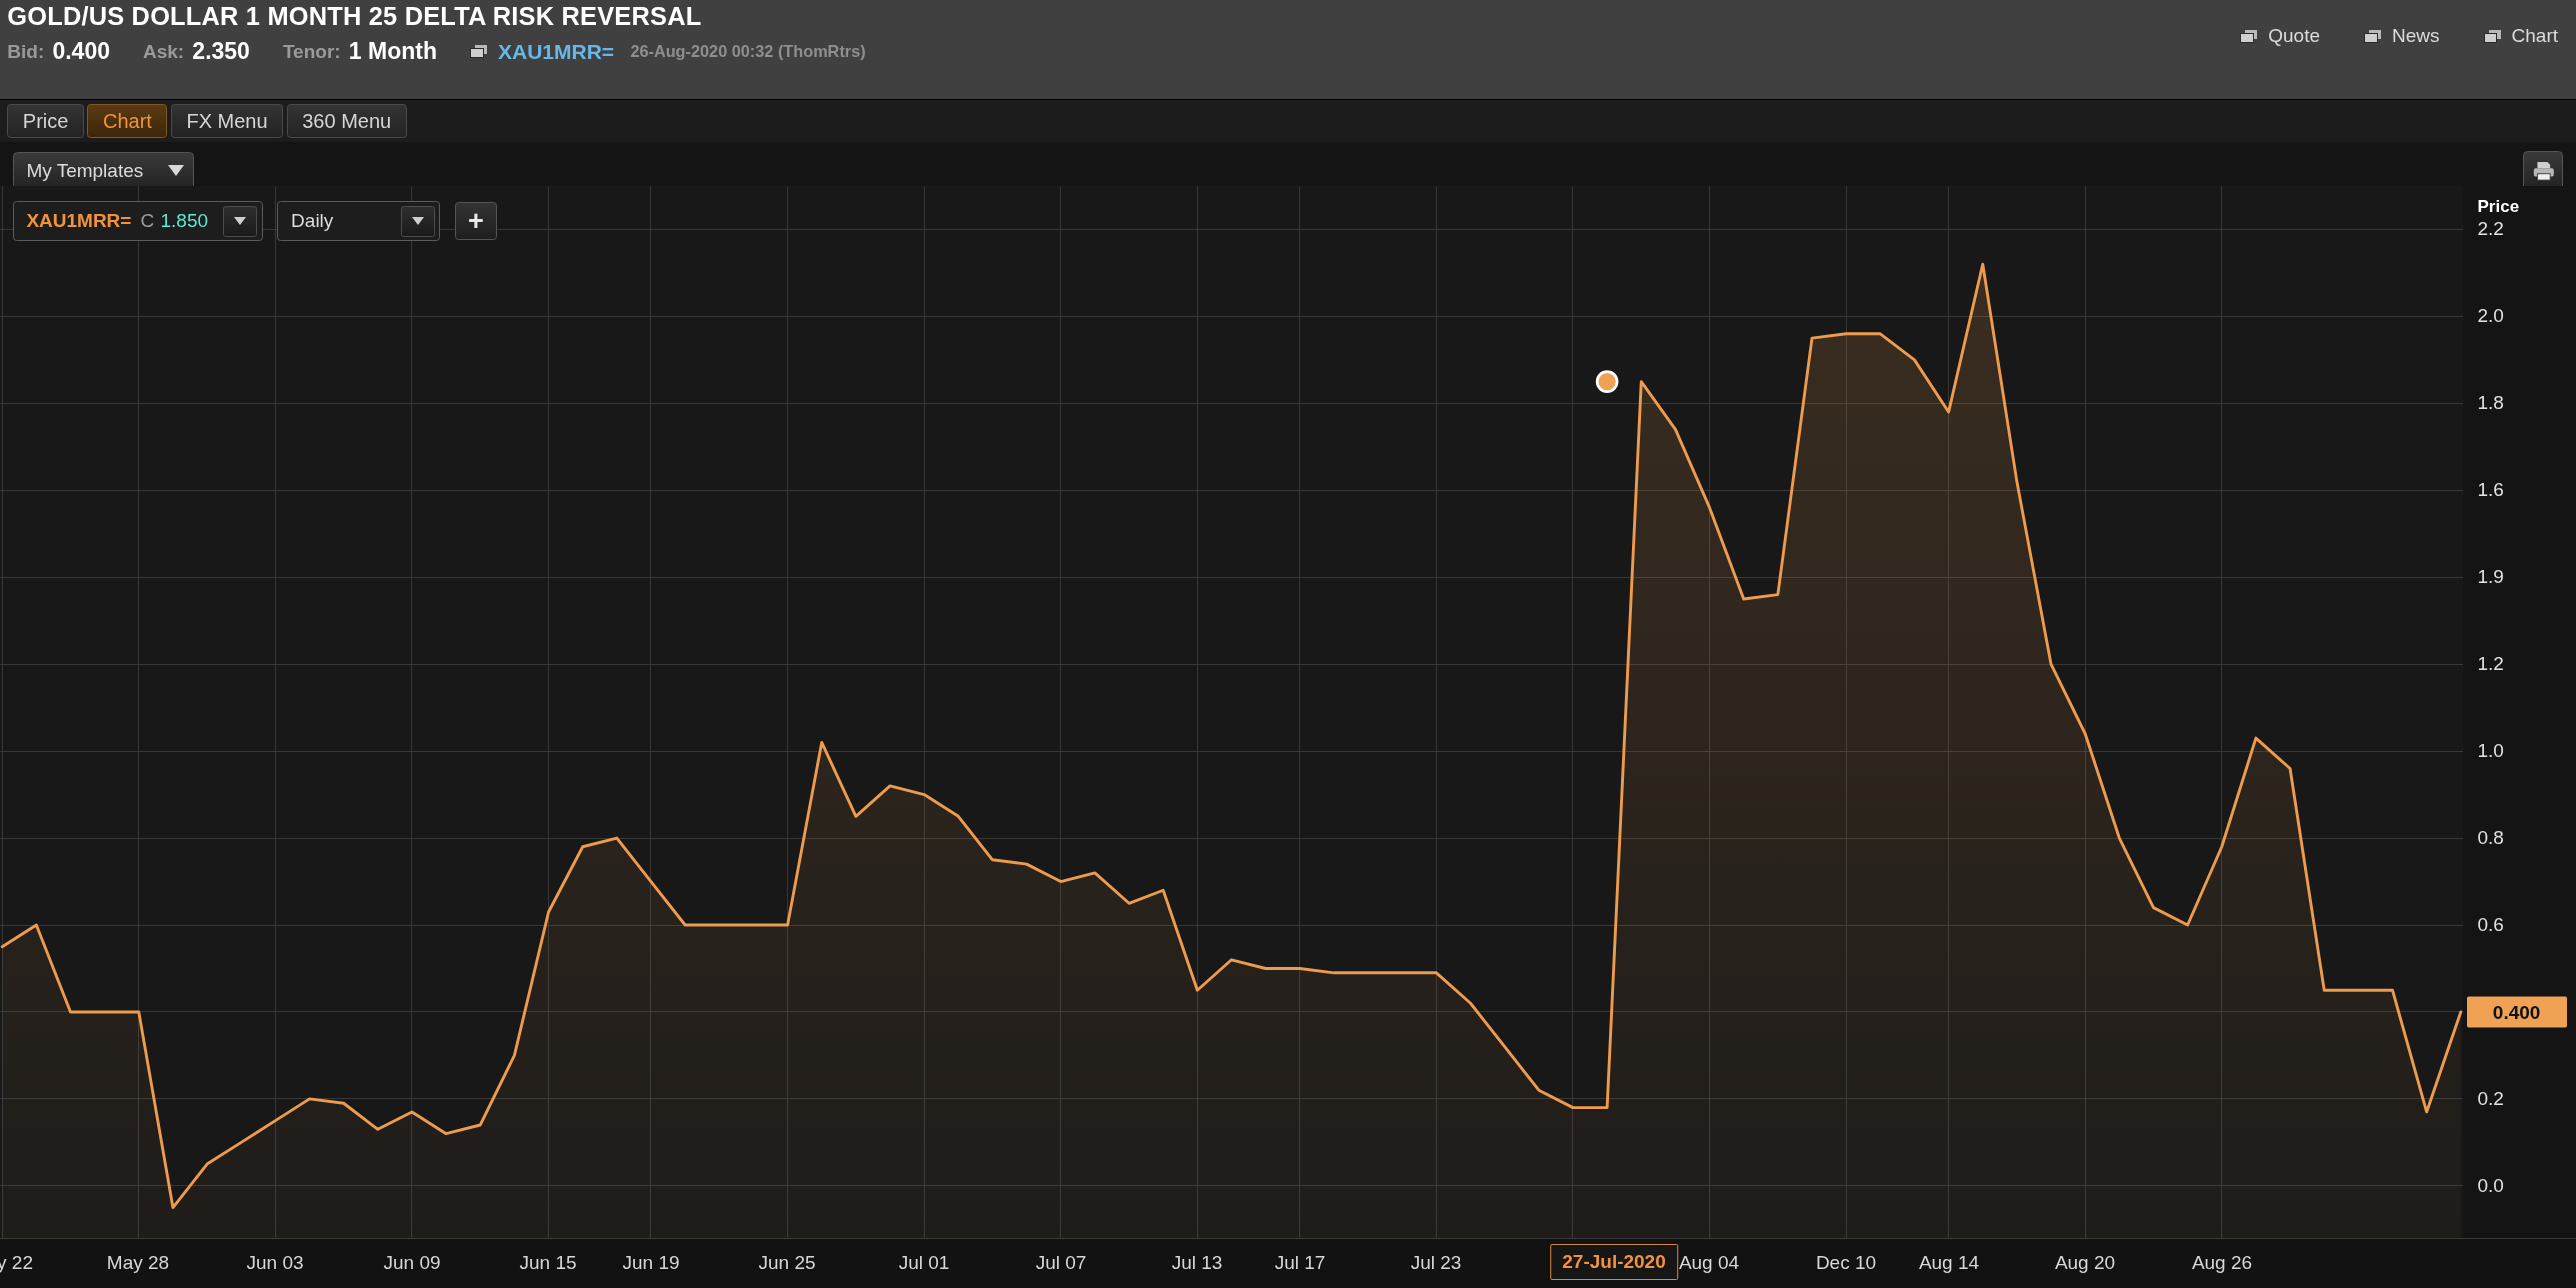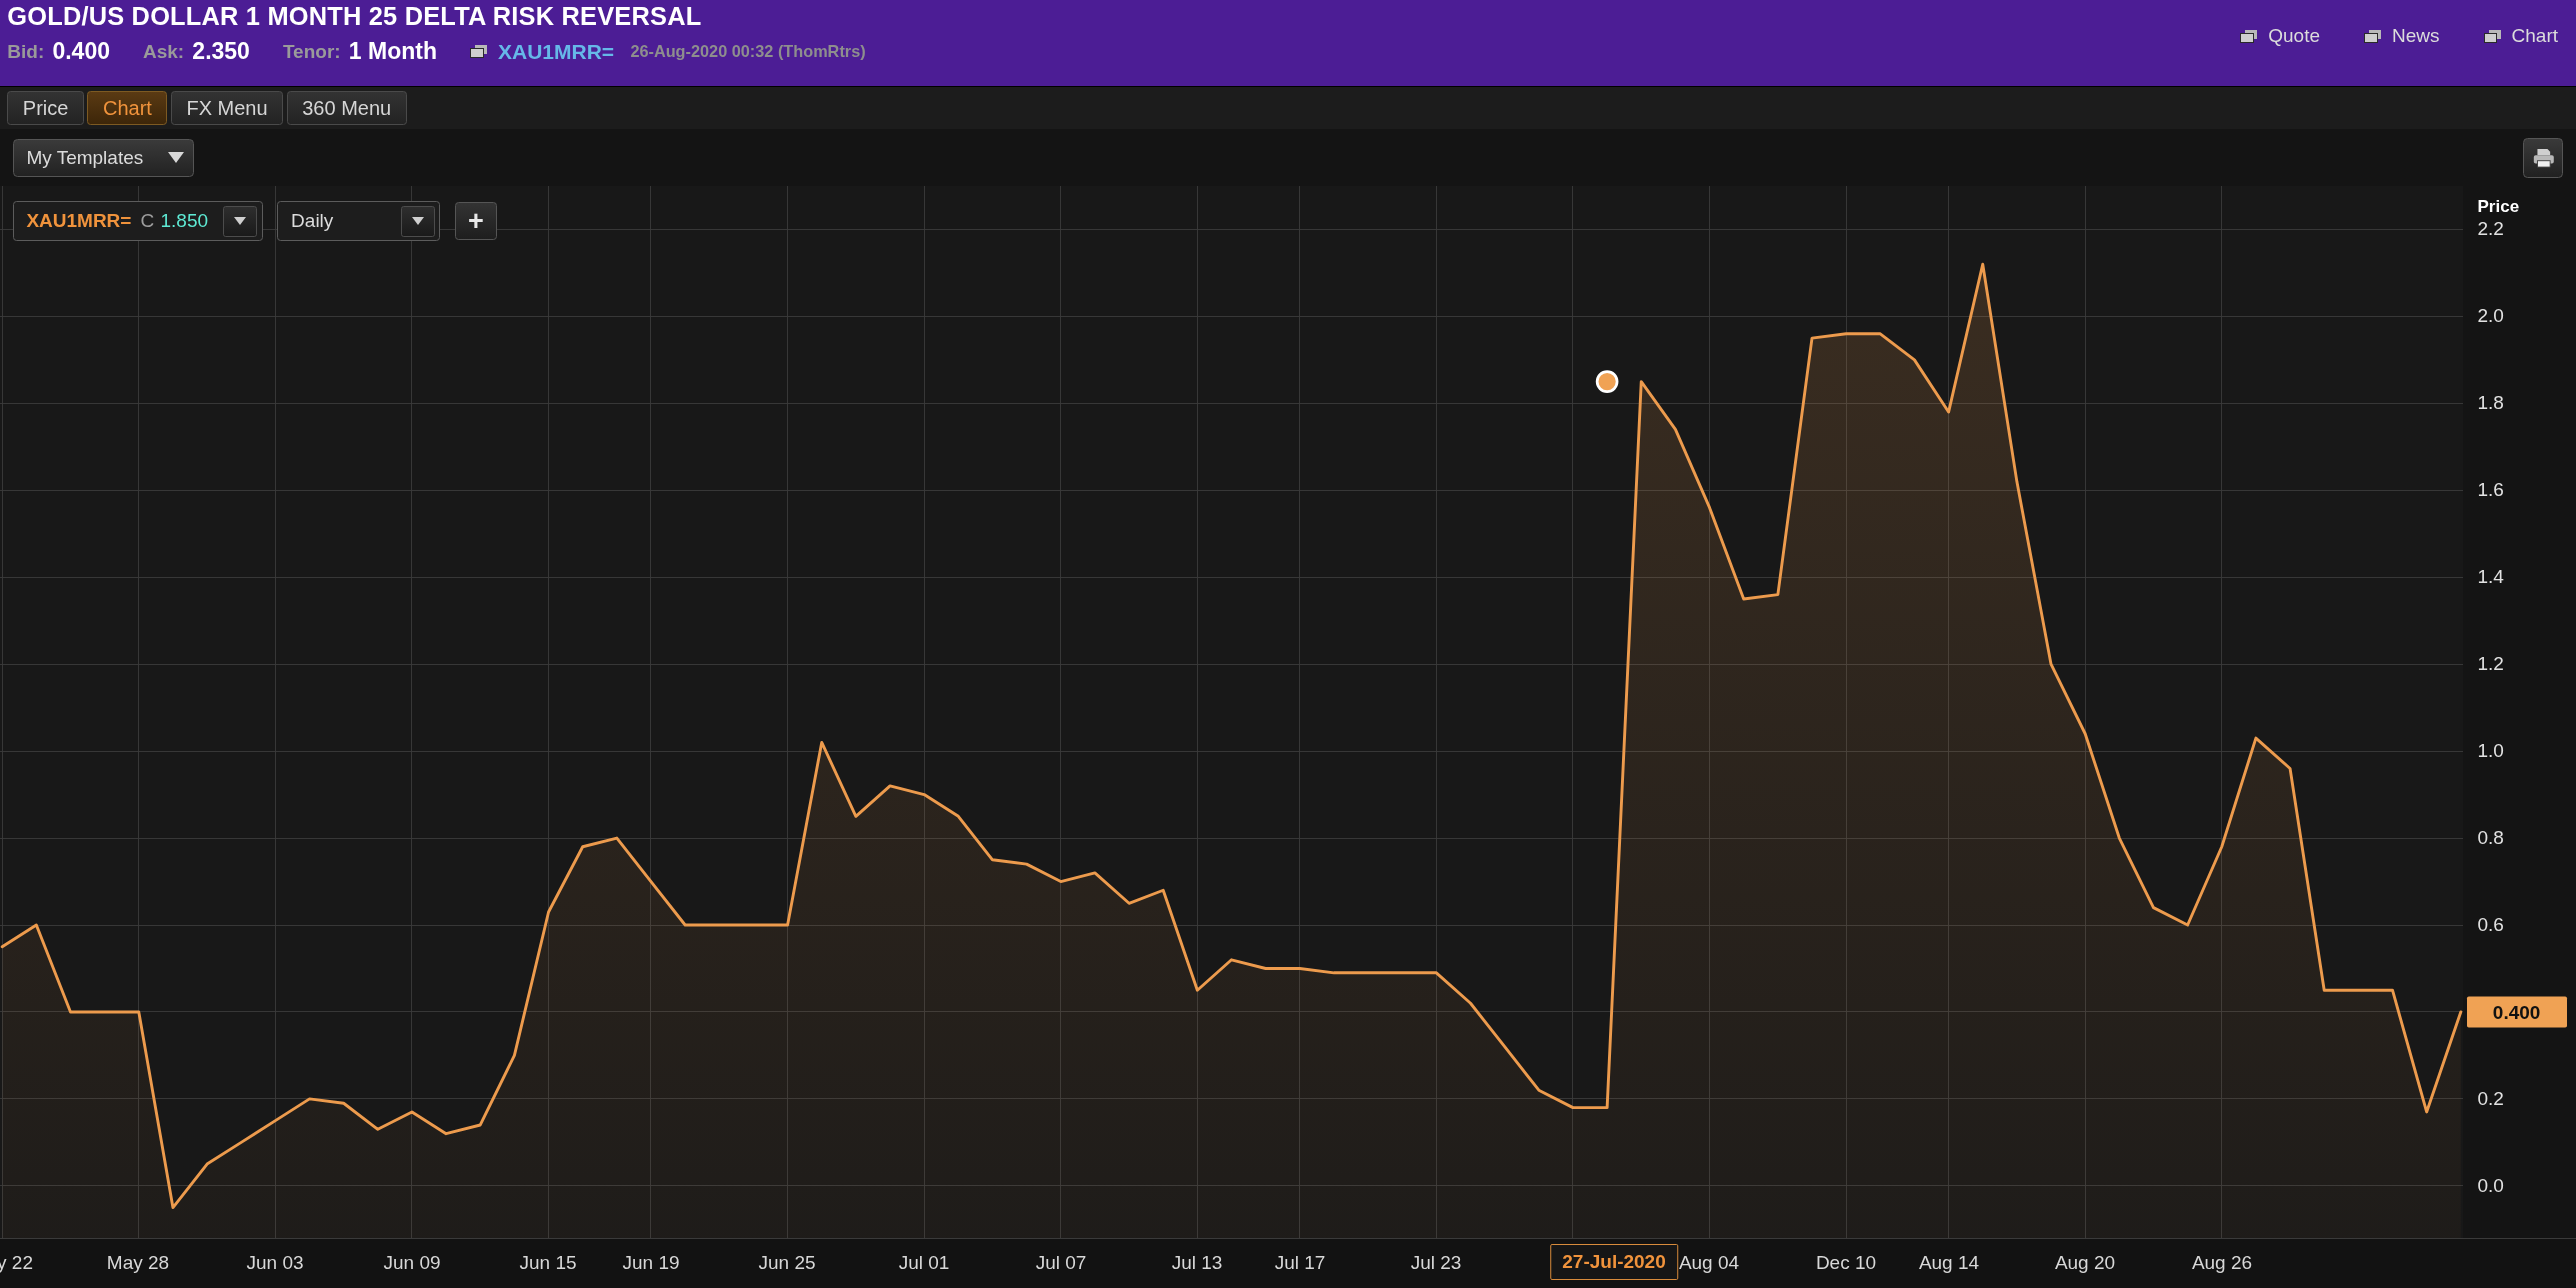--- a/index.html
+++ b/index.html
@@ -6,21 +6,21 @@
   html, body {
     width: 2576px; height: 1288px;
     background: #000;
     font-family: "Liberation Sans", sans-serif;
     overflow: hidden;
   }
   .app { position: relative; width: 2576px; height: 1288px; background: #0d0d0d; }
 
   
   .header {
-    position: relative; height: 87px; background: #4c1d95;
+    position: relative; height: 100px; background: #404040;
     border-bottom: 0.9px solid #000;
     text-align: center;
   }
   .title {
     position: absolute; left: 7.3px; top: 1.8px;
     font-size: 25.4px; font-weight: bold; color: #ffffff;
     letter-spacing: 0.2px; white-space: nowrap;
   }
   .quoteline {
     position: absolute; left: 7.3px; top: 38px;
@@ -285,21 +285,21 @@
 
     <div class="yaxis">
       <div class="ylabel-title">Price</div>
       <div id="yticks">
           <div class="ytick" style="top: 1000px;">0.0</div>
           <div class="ytick" style="top: 913px;">0.2</div>
           <div class="ytick" style="top: 739px;">0.6</div>
           <div class="ytick" style="top: 652px;">0.8</div>
           <div class="ytick" style="top: 565px;">1.0</div>
           <div class="ytick" style="top: 478px;">1.2</div>
-          <div class="ytick" style="top: 391px;">1.4</div>
+          <div class="ytick" style="top: 391px;">1.9</div>
           <div class="ytick" style="top: 304px;">1.6</div>
           <div class="ytick" style="top: 217px;">1.8</div>
           <div class="ytick" style="top: 130px;">2.0</div>
           <div class="ytick" style="top: 43px;">2.2</div>
         </div>
       <div class="ybadge" id="ybadge" style="top: 826px;">0.400</div>
     </div>
 
     <div class="xaxis">
       <div id="xticks">

